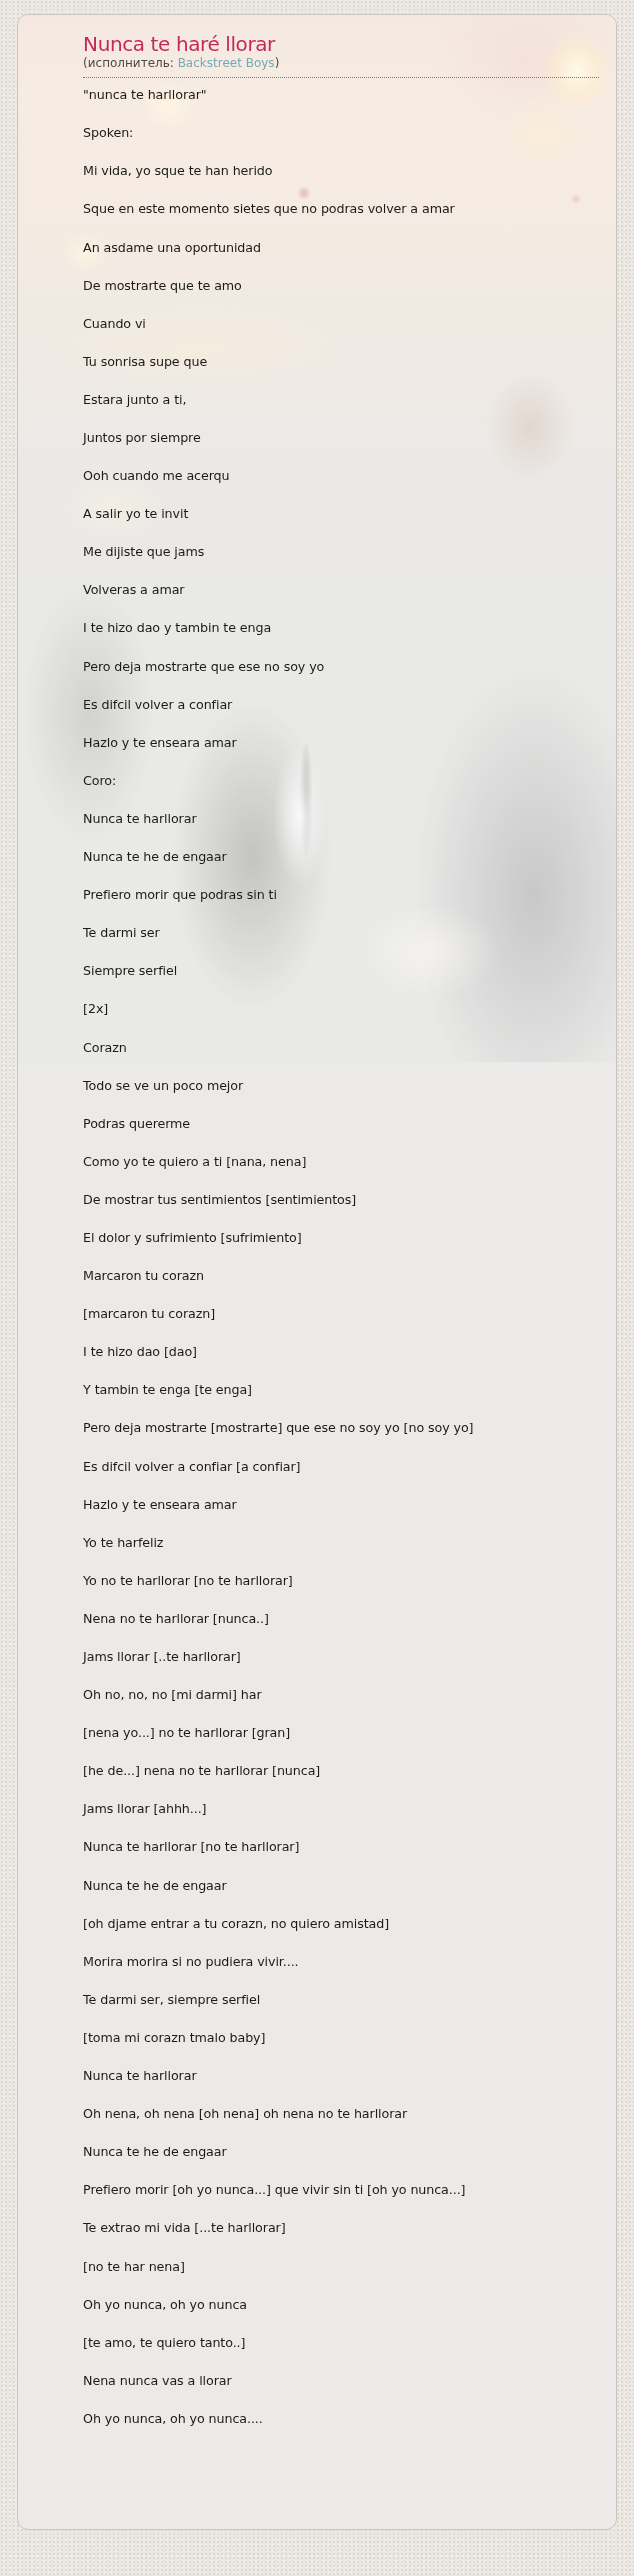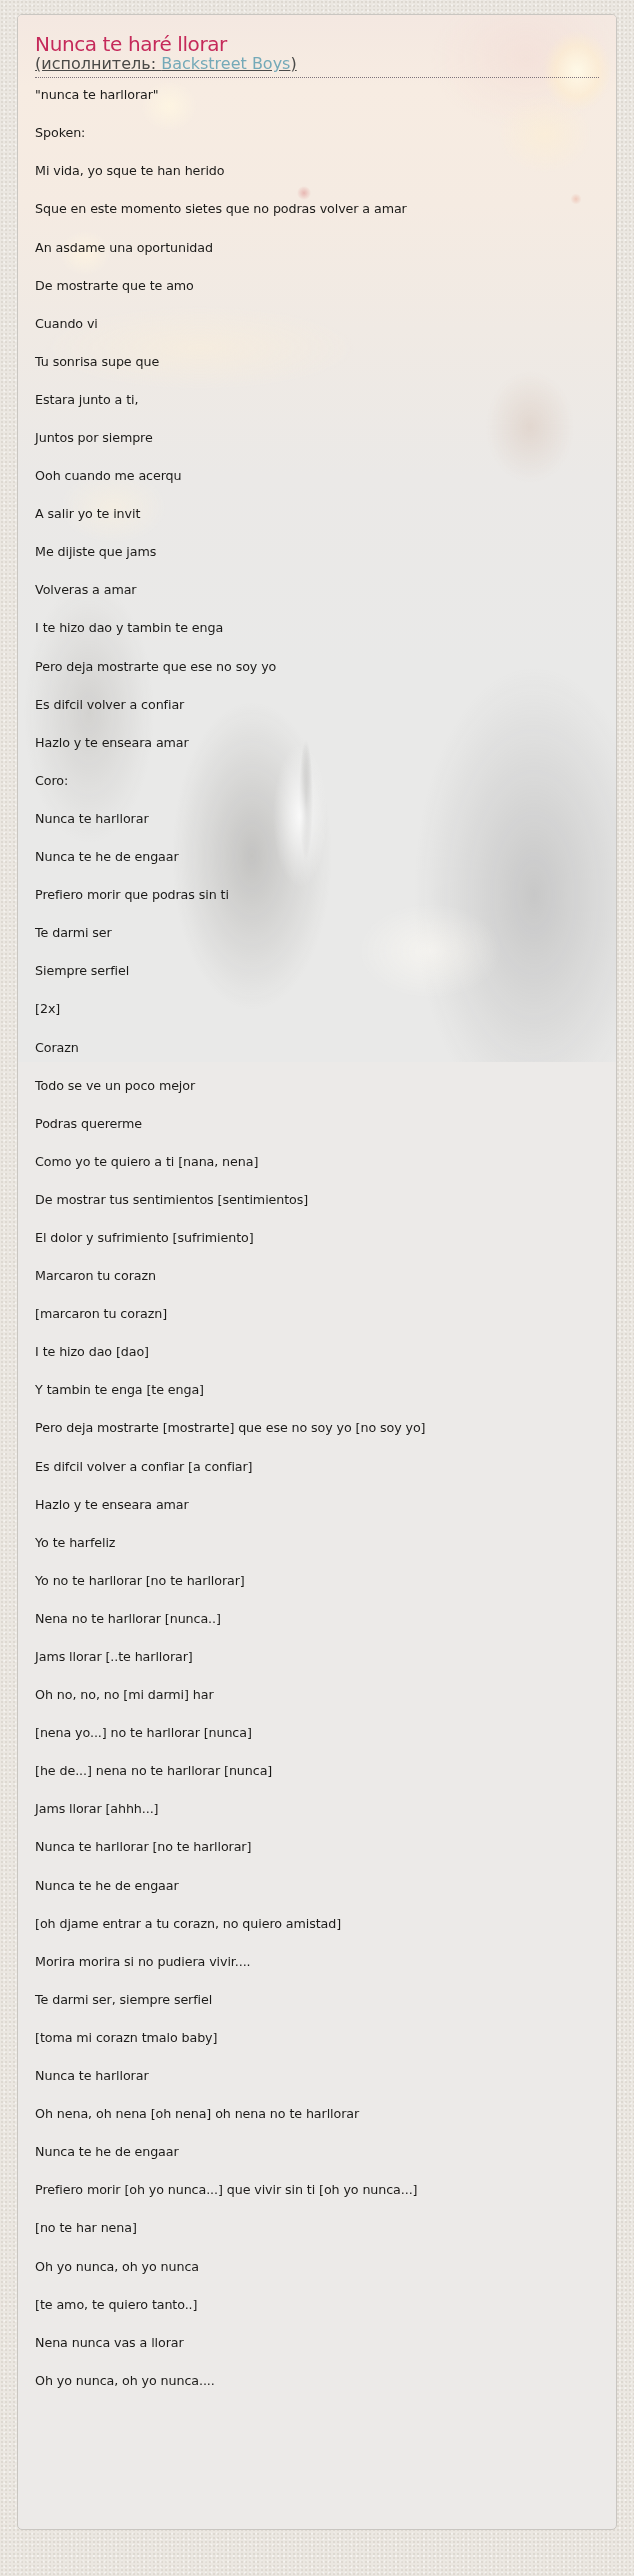--- a/index.html
+++ b/index.html
@@ -17,24 +17,25 @@
       radial-gradient(rgba(150,140,125,0.16) 0.8px, transparent 1px),
       radial-gradient(rgba(255,255,255,0.5) 0.8px, transparent 1px);
     background-size: 4px 4px, 5.6px 5.6px;
     background-position: 0 0, 1.6px 2.4px;
   }
 
   .panel {
     position: relative;
     margin: 14.3px 16.7px 16px 16.7px;
     border: 0.8px solid #c9c6c1;
-    border-radius: 5px;
+    border-radius: 11px;
     background: #eceae8;
     overflow: hidden;
     min-height: 2514px;
+    padding-left: 48px;
   }
 
   
   .photo-bg {
     position: absolute;
     left: 0; top: 0; right: 0;
     height: 1047px;
     pointer-events: none;
     background:
       
@@ -71,26 +72,25 @@
     margin: 0;
     font-size: 20px;
     font-weight: normal;
     letter-spacing: -0.4px;
     line-height: 22px;
     color: #c5295a;
   }
 
   .artist-line {
     margin: 1.6px 0 0 0;
-    font-size: 16px;
+    font-size: 12px;
     line-height: 15px;
     color: #4a4a48;
     padding-bottom: 5.6px;
     border-bottom: 0.8px dotted #7d737b;
-    text-decoration: underline;
   }
   .artist-link {
     color: #74a9b8;
     text-decoration: none;
     cursor: pointer;
   }
 
   .lyrics {
     padding-top: 10.3px;
   }
@@ -148,33 +148,34 @@
         <p class="lyric-line">I te hizo dao [dao]</p>
         <p class="lyric-line">Y tambin te enga [te enga]</p>
         <p class="lyric-line">Pero deja mostrarte [mostrarte] que ese no soy yo [no soy yo]</p>
         <p class="lyric-line">Es difcil volver a confiar [a confiar]</p>
         <p class="lyric-line">Hazlo y te enseara amar</p>
         <p class="lyric-line">Yo te harfeliz</p>
         <p class="lyric-line">Yo no te harllorar [no te harllorar]</p>
         <p class="lyric-line">Nena no te harllorar [nunca..]</p>
         <p class="lyric-line">Jams llorar [..te harllorar]</p>
         <p class="lyric-line">Oh no, no, no [mi darmi] har</p>
-        <p class="lyric-line">[nena yo...] no te harllorar [nunca]</p>
+        <p class="lyric-line">[nena yo...] no te harllorar [gran]</p>
         <p class="lyric-line">[he de...] nena no te harllorar [nunca]</p>
         <p class="lyric-line">Jams llorar [ahhh...]</p>
         <p class="lyric-line">Nunca te harllorar [no te harllorar]</p>
         <p class="lyric-line">Nunca te he de engaar</p>
         <p class="lyric-line">[oh djame entrar a tu corazn, no quiero amistad]</p>
         <p class="lyric-line">Morira morira si no pudiera vivir....</p>
         <p class="lyric-line">Te darmi ser, siempre serfiel</p>
         <p class="lyric-line">[toma mi corazn tmalo baby]</p>
         <p class="lyric-line">Nunca te harllorar</p>
         <p class="lyric-line">Oh nena, oh nena [oh nena] oh nena no te harllorar</p>
         <p class="lyric-line">Nunca te he de engaar</p>
         <p class="lyric-line">Prefiero morir [oh yo nunca...] que vivir sin ti [oh yo nunca...]</p>
+        <p class="lyric-line">Te extrao mi vida [...te harllorar]</p>
         <p class="lyric-line">[no te har nena]</p>
         <p class="lyric-line">Oh yo nunca, oh yo nunca</p>
         <p class="lyric-line">[te amo, te quiero tanto..]</p>
         <p class="lyric-line">Nena nunca vas a llorar</p>
         <p class="lyric-line">Oh yo nunca, oh yo nunca....</p>
       </div>
   </div>
 </div>
 
 

